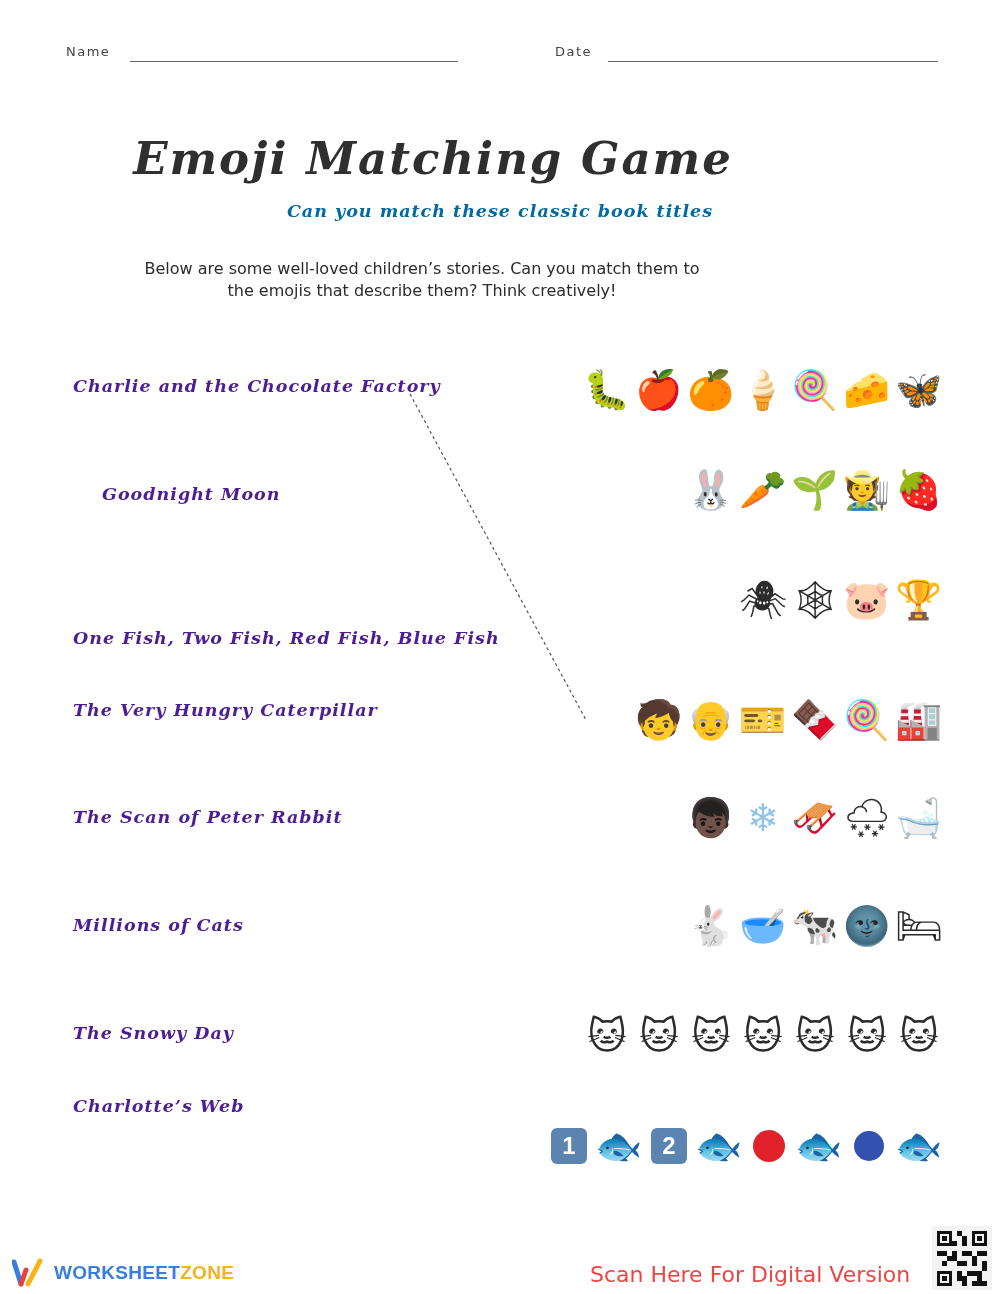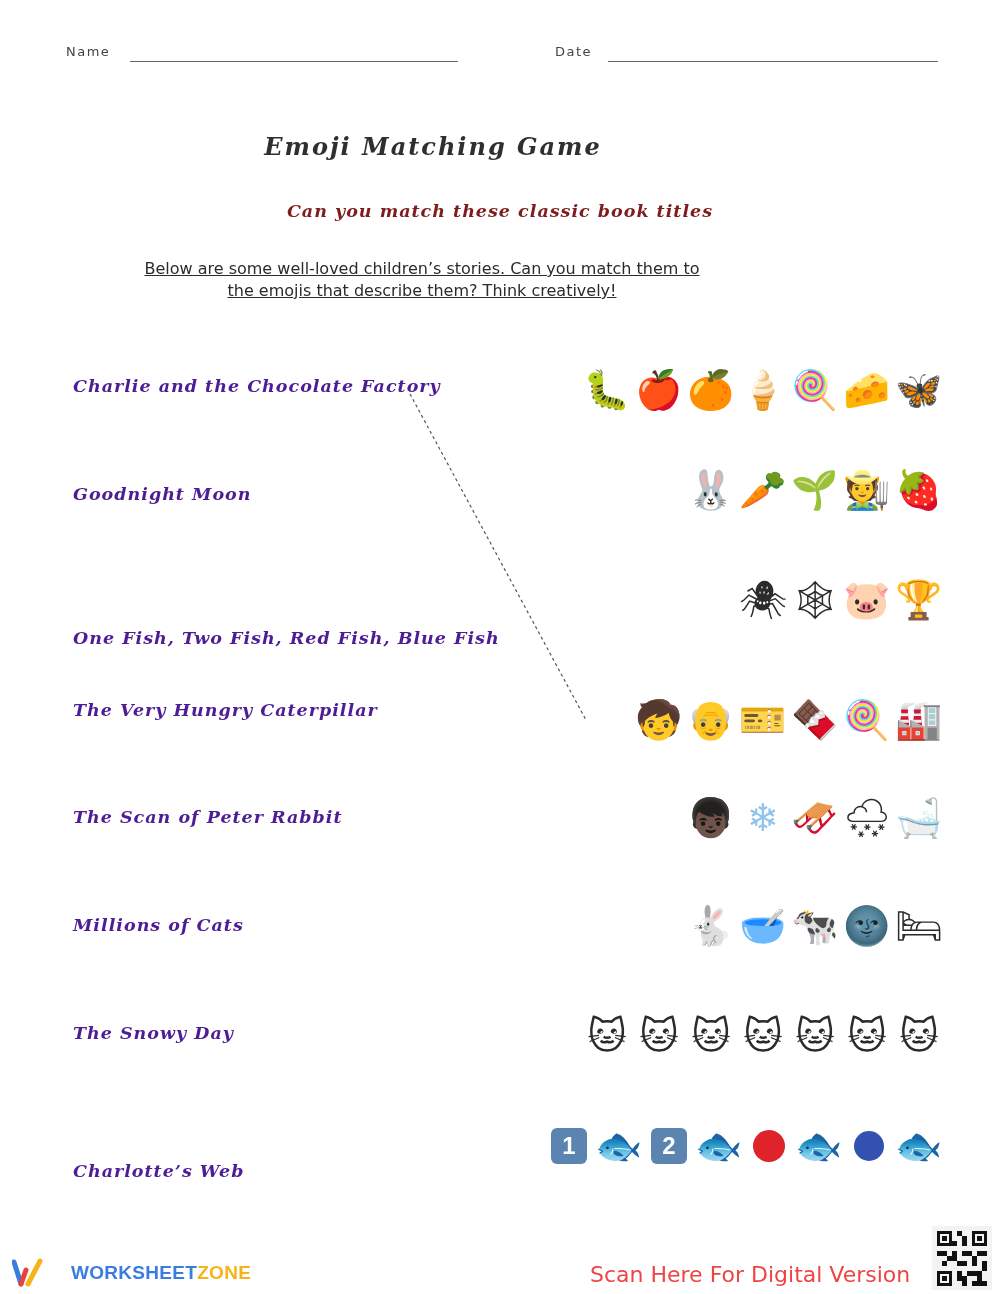--- a/index.html
+++ b/index.html
@@ -1,29 +1,29 @@
 <!DOCTYPE html>
 <html><head>
 <meta charset="utf-8">
 <style>
   html, body { margin: 0; padding: 0; background: #ffffff; }
   body { width: 1000px; height: 1294px; position: relative; overflow: hidden; font-family: "Liberation Sans", sans-serif; color: #2b2b2b; }
   .hdr-field { position: absolute; top: 44px; font-family: "DejaVu Sans", sans-serif; font-size: 13px; letter-spacing: 1.5px; color: #444; }
   .hdr-line { position: absolute; top: 61px; height: 1px; background: #666; }
-  .title { position: absolute; top: 132px; left: 0; width: 866px; text-align: center; font-family: "DejaVu Serif", serif; font-style: italic; font-weight: bold; font-size: 24px; letter-spacing: 2px; color: #2f2f2f; }
-  .subtitle { position: absolute; top: 198px; left: 0; width: 1000px; text-align: center; font-family: "DejaVu Serif", serif; font-style: italic; font-weight: bold; font-size: 17.5px; line-height: 26px; letter-spacing: 1px; color: #7f1d1d; }
-  .intro { position: absolute; top: 258px; left: 0; width: 844px; text-align: center; font-family: "DejaVu Sans", sans-serif; font-size: 16px; line-height: 22px; color: #2b2b2b; text-decoration: underline; }
+  .title { position: absolute; top: 132px; left: 0; width: 866px; text-align: center; font-family: "DejaVu Serif", serif; font-style: italic; font-weight: bold; font-size: 45px; letter-spacing: 2px; color: #2f2f2f; }
+  .subtitle { position: absolute; top: 198px; left: 0; width: 1000px; text-align: center; font-family: "DejaVu Serif", serif; font-style: italic; font-weight: bold; font-size: 17.5px; line-height: 26px; letter-spacing: 1px; color: #0369a1; }
+  .intro { position: absolute; top: 258px; left: 0; width: 844px; text-align: center; font-family: "DejaVu Sans", sans-serif; font-size: 16px; line-height: 22px; color: #2b2b2b; }
   .book { position: absolute; left: 73px; font-family: "DejaVu Serif", serif; font-style: italic; font-weight: bold; font-size: 17.5px; letter-spacing: 1px; color: #4c1d95; cursor: pointer; }
   .emoji-row { position: absolute; right: 58px; height: 56px; display: flex; align-items: center; justify-content: flex-end; gap: 6px; }
   .emo { width: 46px; height: 50px; display: flex; align-items: center; justify-content: center; font-size: 38px; line-height: 1; font-family: "DejaVu Sans", sans-serif; cursor: pointer; }
   .shape { display: block; }
   .footer-logo { position: absolute; left: 12px; top: 1258px; display: flex; align-items: center; gap: 8px; }
   .logo-mark { width: 34px; height: 30px; position: relative; }
   .logo-text { font-family: "Liberation Sans", sans-serif; font-weight: bold; font-size: 19px; letter-spacing: 0.3px; }
-  .logo-text .w { color: #3a7de0; margin-left: 17px; }
+  .logo-text .w { color: #3a7de0; }
   .logo-text .z { color: #f5b41a; }
   .scan { position: absolute; left: 590px; top: 1262px; font-family: "DejaVu Sans", sans-serif; font-size: 22px; color: #ef4444; }
   .qr { position: absolute; left: 932px; top: 1226px; width: 60px; height: 64px; background: #f3f3f3; display:flex; align-items:center; justify-content:center; }
   svg.dots { position: absolute; left: 0; top: 0; pointer-events: none; }
 </style>
 </head>
 <body>
 
 <span class="hdr-field" style="left:66px;">Name</span>
 <div class="hdr-line" style="left:130px; width:328px;"></div>
@@ -33,27 +33,27 @@
 <div class="title">Emoji Matching Game</div>
 <div class="subtitle">
   <div>Can you match these classic book titles</div>
 </div>
 <div class="intro">
   <div>Below are some well-loved children’s stories. Can you match them to</div>
   <div>the emojis that describe them? Think creatively!</div>
 </div>
 
 <div class="book" style="top:376px;">Charlie and the Chocolate Factory</div>
-<div class="book" style="top:484px;">Goodnight Moon</div>
+<div class="book" style="top:484px;margin-left:29px;">Goodnight Moon</div>
 <div class="book" style="top:592px;margin-top:36px;">One Fish, Two Fish, Red Fish, Blue Fish</div>
 <div class="book" style="top:700px;">The Very Hungry Caterpillar</div>
 <div class="book" style="top:807px;">The Scan of Peter Rabbit</div>
 <div class="book" style="top:915px;">Millions of Cats</div>
 <div class="book" style="top:1023px;">The Snowy Day</div>
-<div class="book" style="top:1161px;">Charlotte’s Web</div>
+<div class="book" style="top:1096px;">Charlotte’s Web</div>
 
 <svg class="dots" width="1000" height="1294">
   <line x1="410" y1="394" x2="586" y2="720" stroke="#555" stroke-width="1.2" stroke-dasharray="3,3"></line>
 </svg>
 
 <div class="emoji-row" style="top:362px;">
   <span class="emo">🐛</span>
   <span class="emo">🍎</span>
   <span class="emo">🍊</span>
   <span class="emo">🍦</span>

